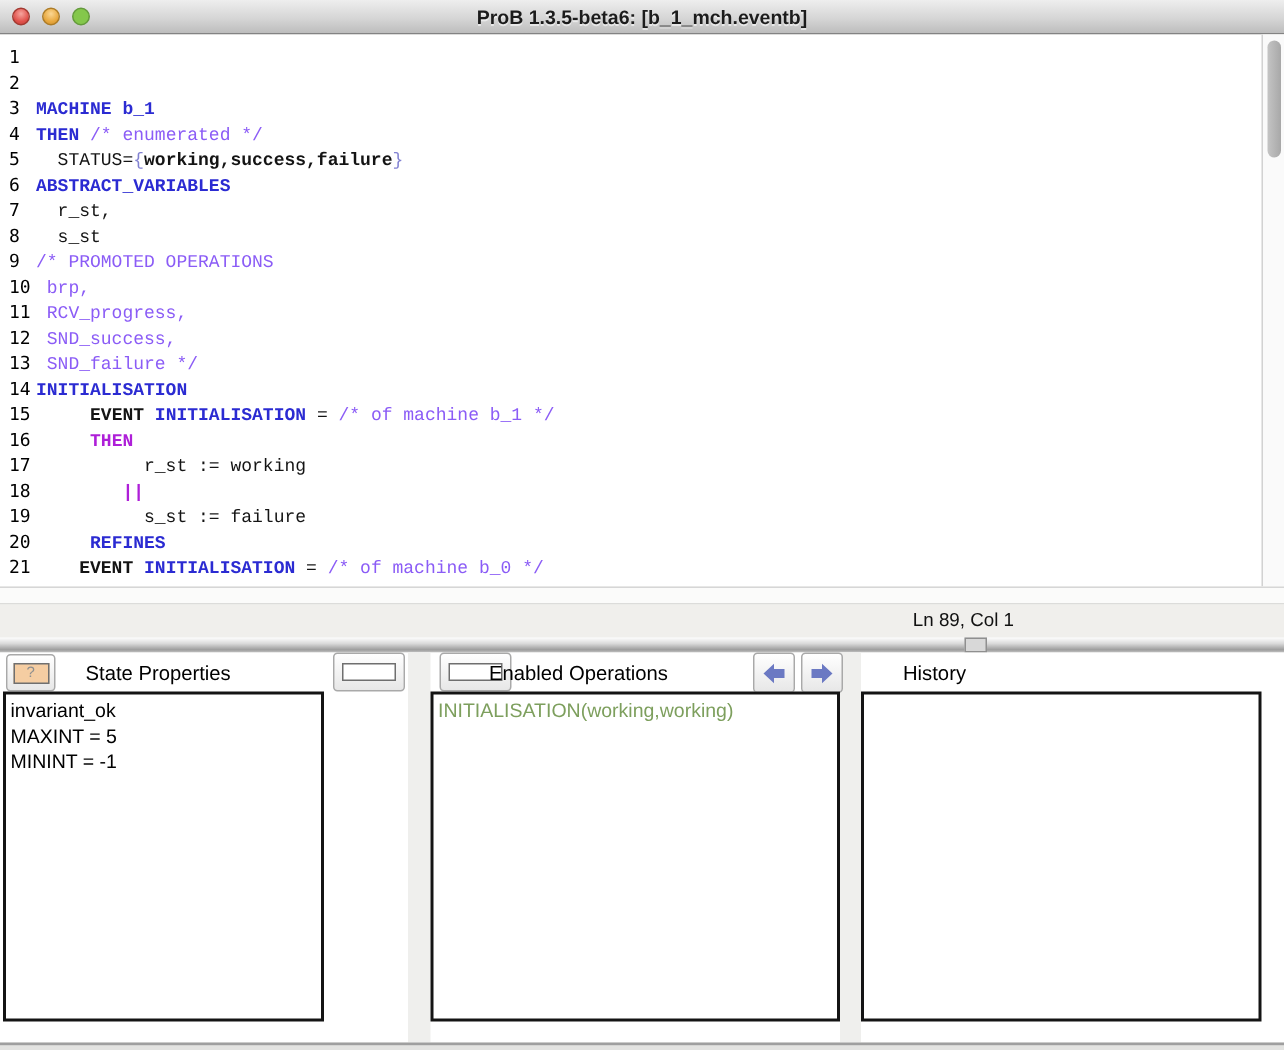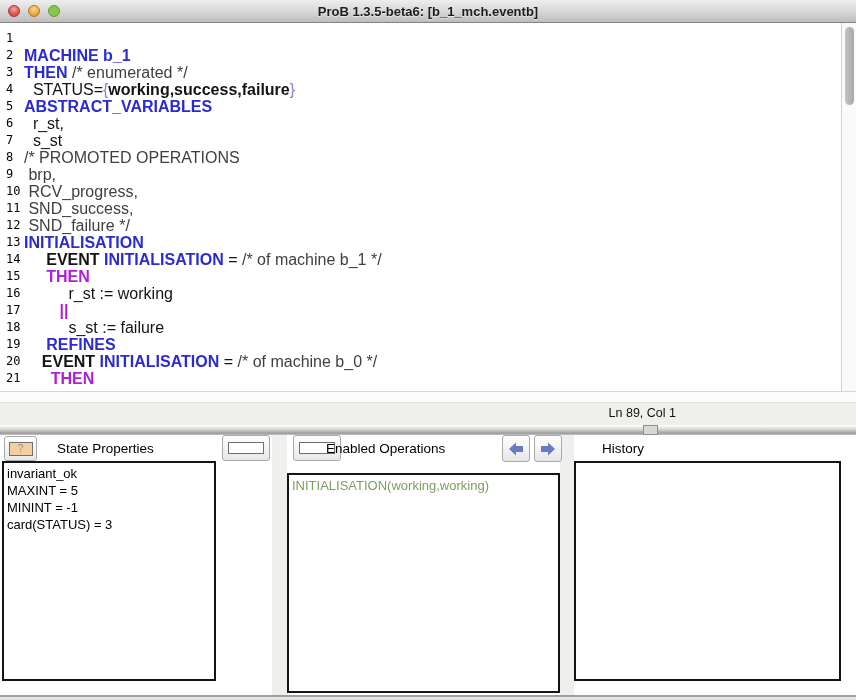--- a/index.html
+++ b/index.html
@@ -15,23 +15,23 @@
   .light.red{left:8px;background:radial-gradient(circle at 50% 32%,#f6a59e,#e0514b 62%,#c2423b);border:1px solid #a33a31;}
   .light.yellow{left:28px;background:radial-gradient(circle at 50% 32%,#fbd793,#e8a83e 62%,#cd8f2f);border:1px solid #ad7c27;}
   .light.green{left:48px;background:radial-gradient(circle at 50% 32%,#cdeda6,#86c84f 62%,#6cab38;);border:1px solid #649a3c;background-color:#84c74b;}
 
   
   .editor{position:absolute;top:23px;left:0;width:856px;height:368px;background:#ffffff;}
   .code{padding-top:7px;}
   .cl{display:flex;height:17px;line-height:17px;}
   .ln{flex:none;width:24px;padding-left:6px;box-sizing:border-box;
       font-family:"DejaVu Sans Mono",monospace;font-size:12px;color:#000;}
-  .ct{white-space:pre;font-family:Liberation Sans, sans-serif;font-size:16px;color:#141414;}
+  .ct{white-space:pre;font-family:Liberation Mono, monospace;font-size:12px;color:#141414;margin-top:18px;}
   .ct .kw{color:#2b2bd2;font-weight:bold;}
-  .ct .cm{color:#404040;}
+  .ct .cm{color:#8b5cf6;}
   .ct .th{color:#ae1fd8;font-weight:bold;}
   .ct .ev{color:#141414;font-weight:bold;}
   .ct .br{color:#8282d2;}
   .ct .set{color:#141414;font-weight:bold;}
   .ct .pl{color:#141414;text-align:center;}
 
   .vscroll{position:absolute;top:23px;left:841px;width:15px;height:368px;
     background:#fafafa;border-left:1px solid #d2d2d2;box-sizing:border-box;}
   .vthumb{position:absolute;top:4px;left:3px;width:9px;height:78px;border-radius:5px;
     background:linear-gradient(to right,#c4c4c4,#a8a8a8);}
@@ -65,21 +65,21 @@
   .blankbtn1{left:222px;top:0;width:48px;height:26px;}
   .blankbtn2{left:293px;top:0;width:48px;height:26px;}
   .blankinner{width:36px;height:12px;box-sizing:border-box;background:#ffffff;border:1px solid #6f6f6f;}
   .arrowbtn{width:28px;height:27px;top:0;}
   .backbtn{left:502px;}
   .fwdbtn{left:534px;}
 
   .lb{position:absolute;top:26px;height:220px;box-sizing:border-box;background:#fff;
     border:2px solid #141414;padding:2px 3px;font-size:13px;line-height:17px;color:#000;overflow:hidden;}
   .lb1{left:2px;width:214px;}
-  .lb2{left:287px;width:273px;margin-top:12px;}
+  .lb2{left:287px;width:273px;}
   .lb3{left:574px;width:267px;}
   .lb .op{color:#7d9f5d;}
 
   .bottomline{position:absolute;top:695px;left:0;width:856px;height:2px;background:#9f9f9f;}
   .bottomstrip{position:absolute;top:697px;left:0;width:856px;height:3px;background:#e3e3e1;}
 </style>
 </head>
 <body>
 
 <div id="win">
@@ -218,21 +218,20 @@
         <polygon points="15,8 8,1.5 8,5 1,5 1,11 8,11 8,14.5" fill="#6b79c3"></polygon>
       </svg>
     </div>
 
     <span class="phlabel ph-history">History</span>
 
     <div class="lb lb1">
         <div>invariant_ok</div>
         <div>MAXINT = 5</div>
         <div>MININT = -1</div>
-        <div>card(STATUS) = 3</div>
       </div>
     <div class="lb lb2">
         <div class="op">INITIALISATION(working,working)</div>
       </div>
     <div class="lb lb3"></div>
   </div>
 
   <div class="bottomline"></div>
   <div class="bottomstrip"></div>
 </div>

